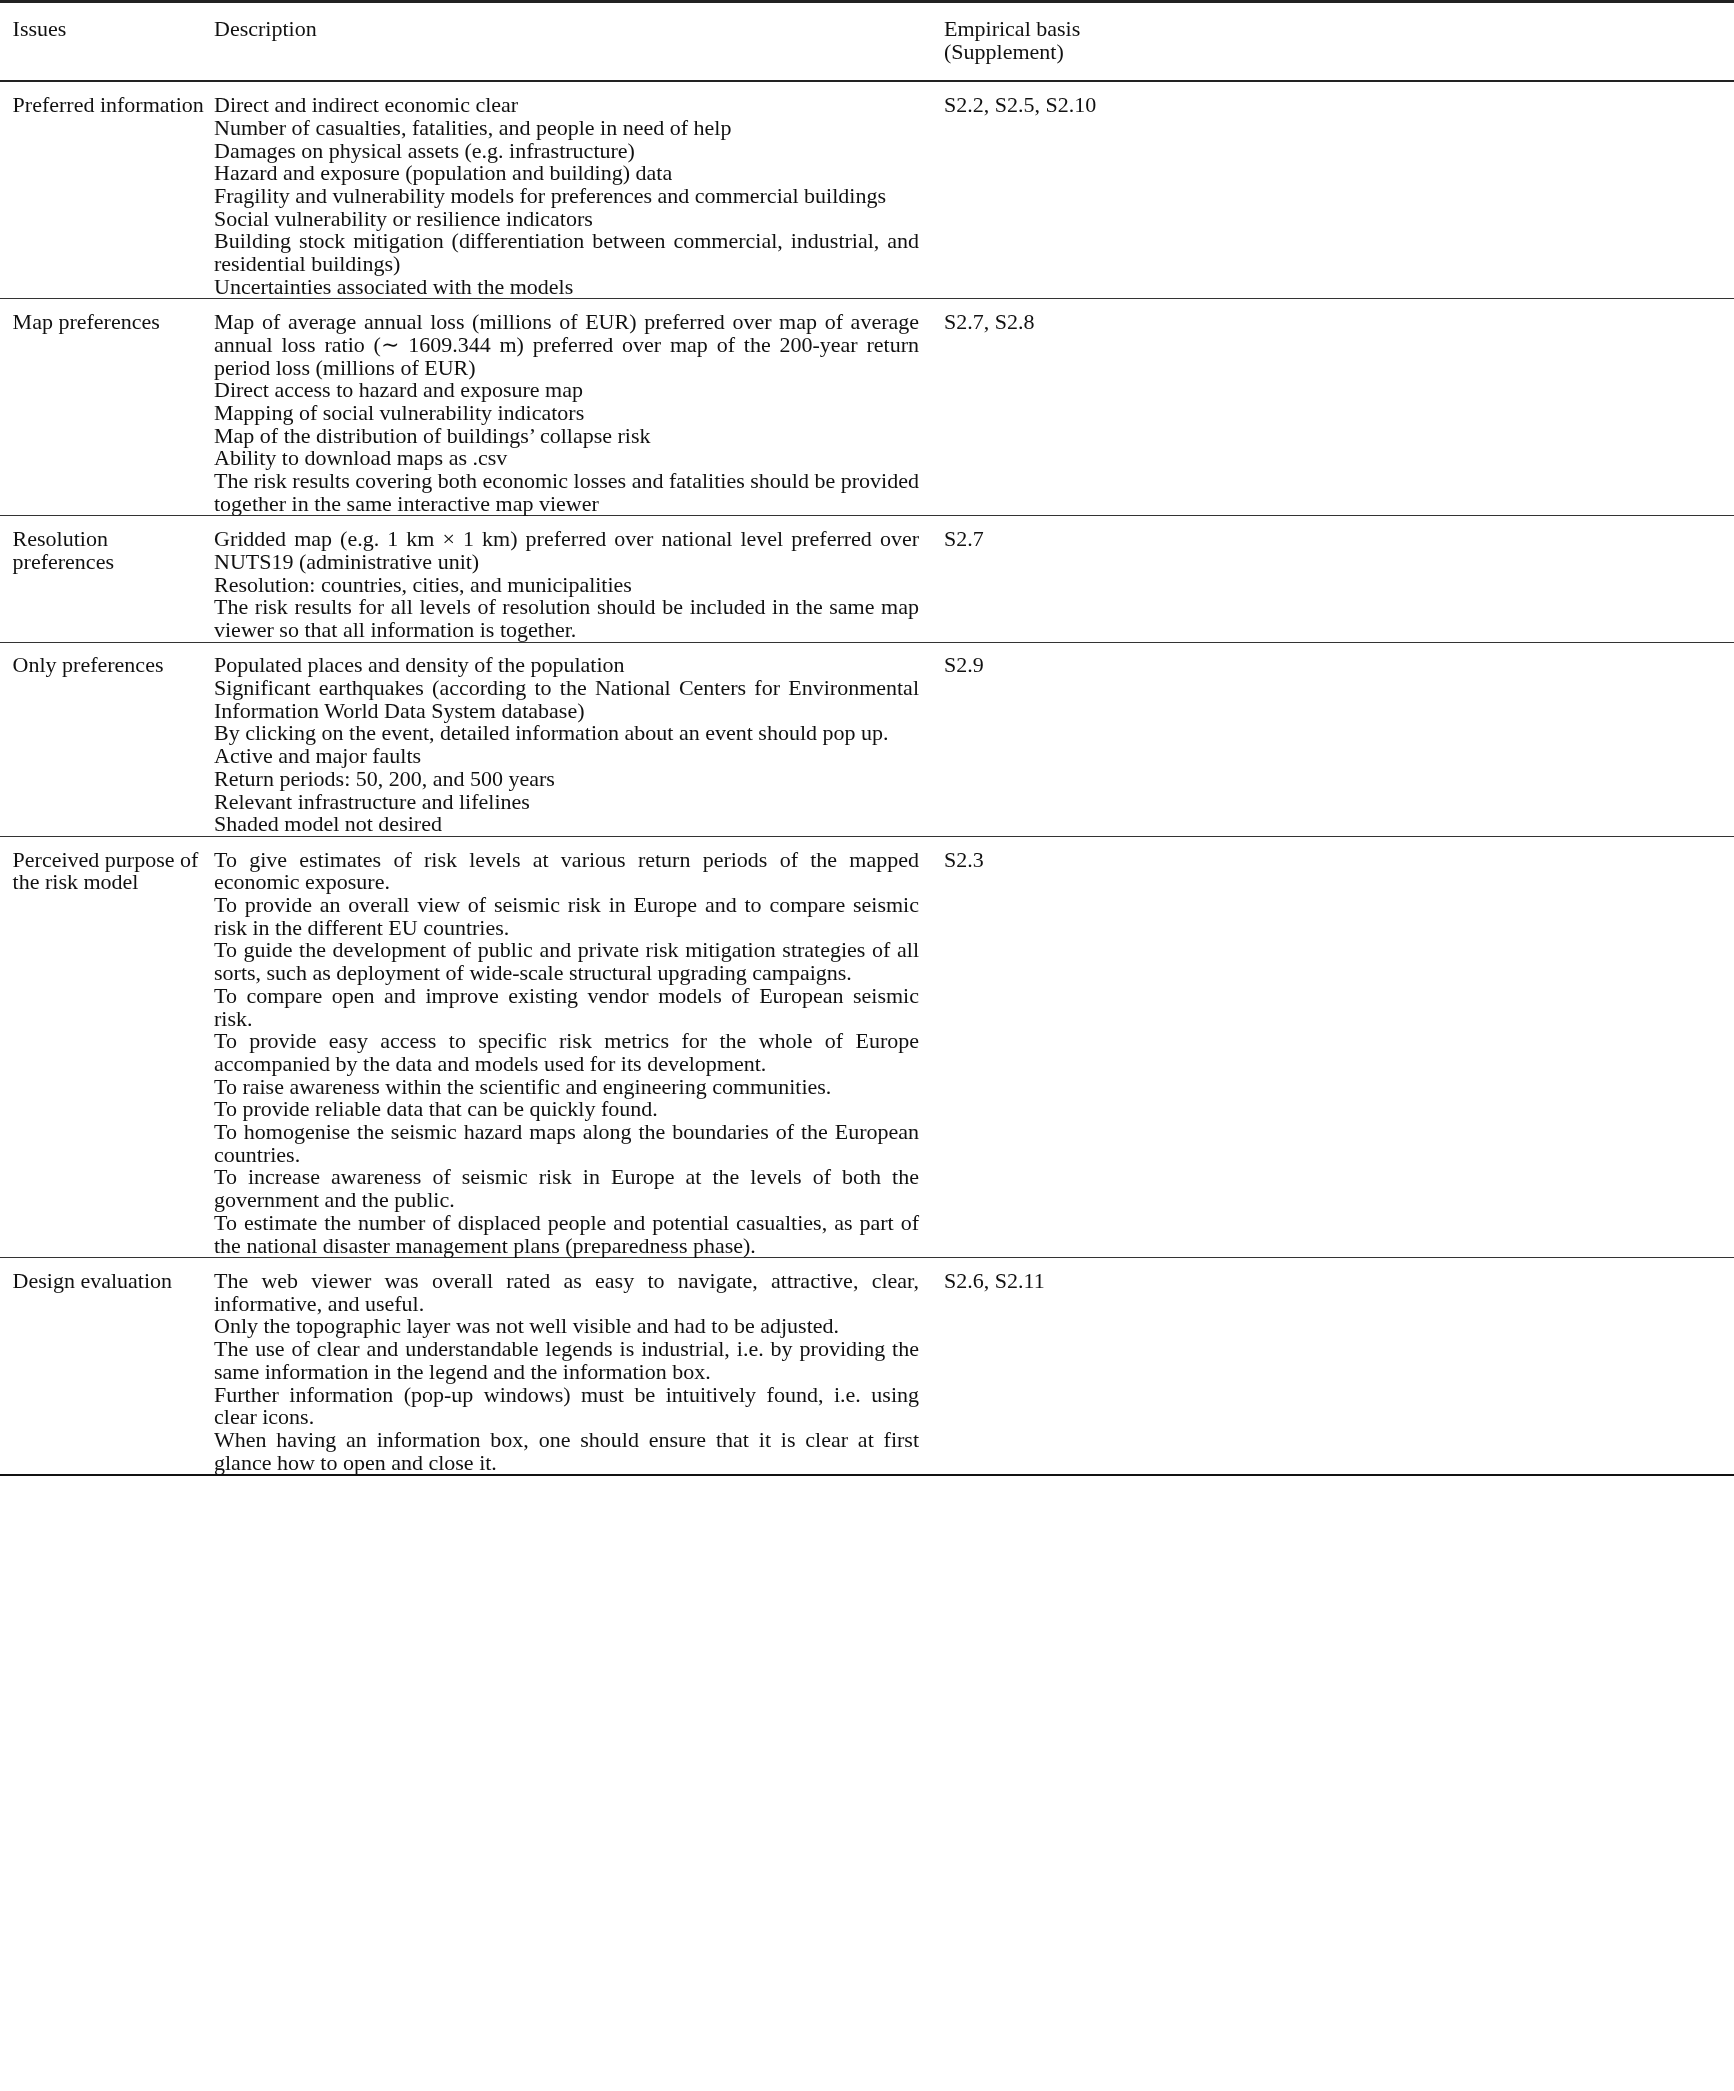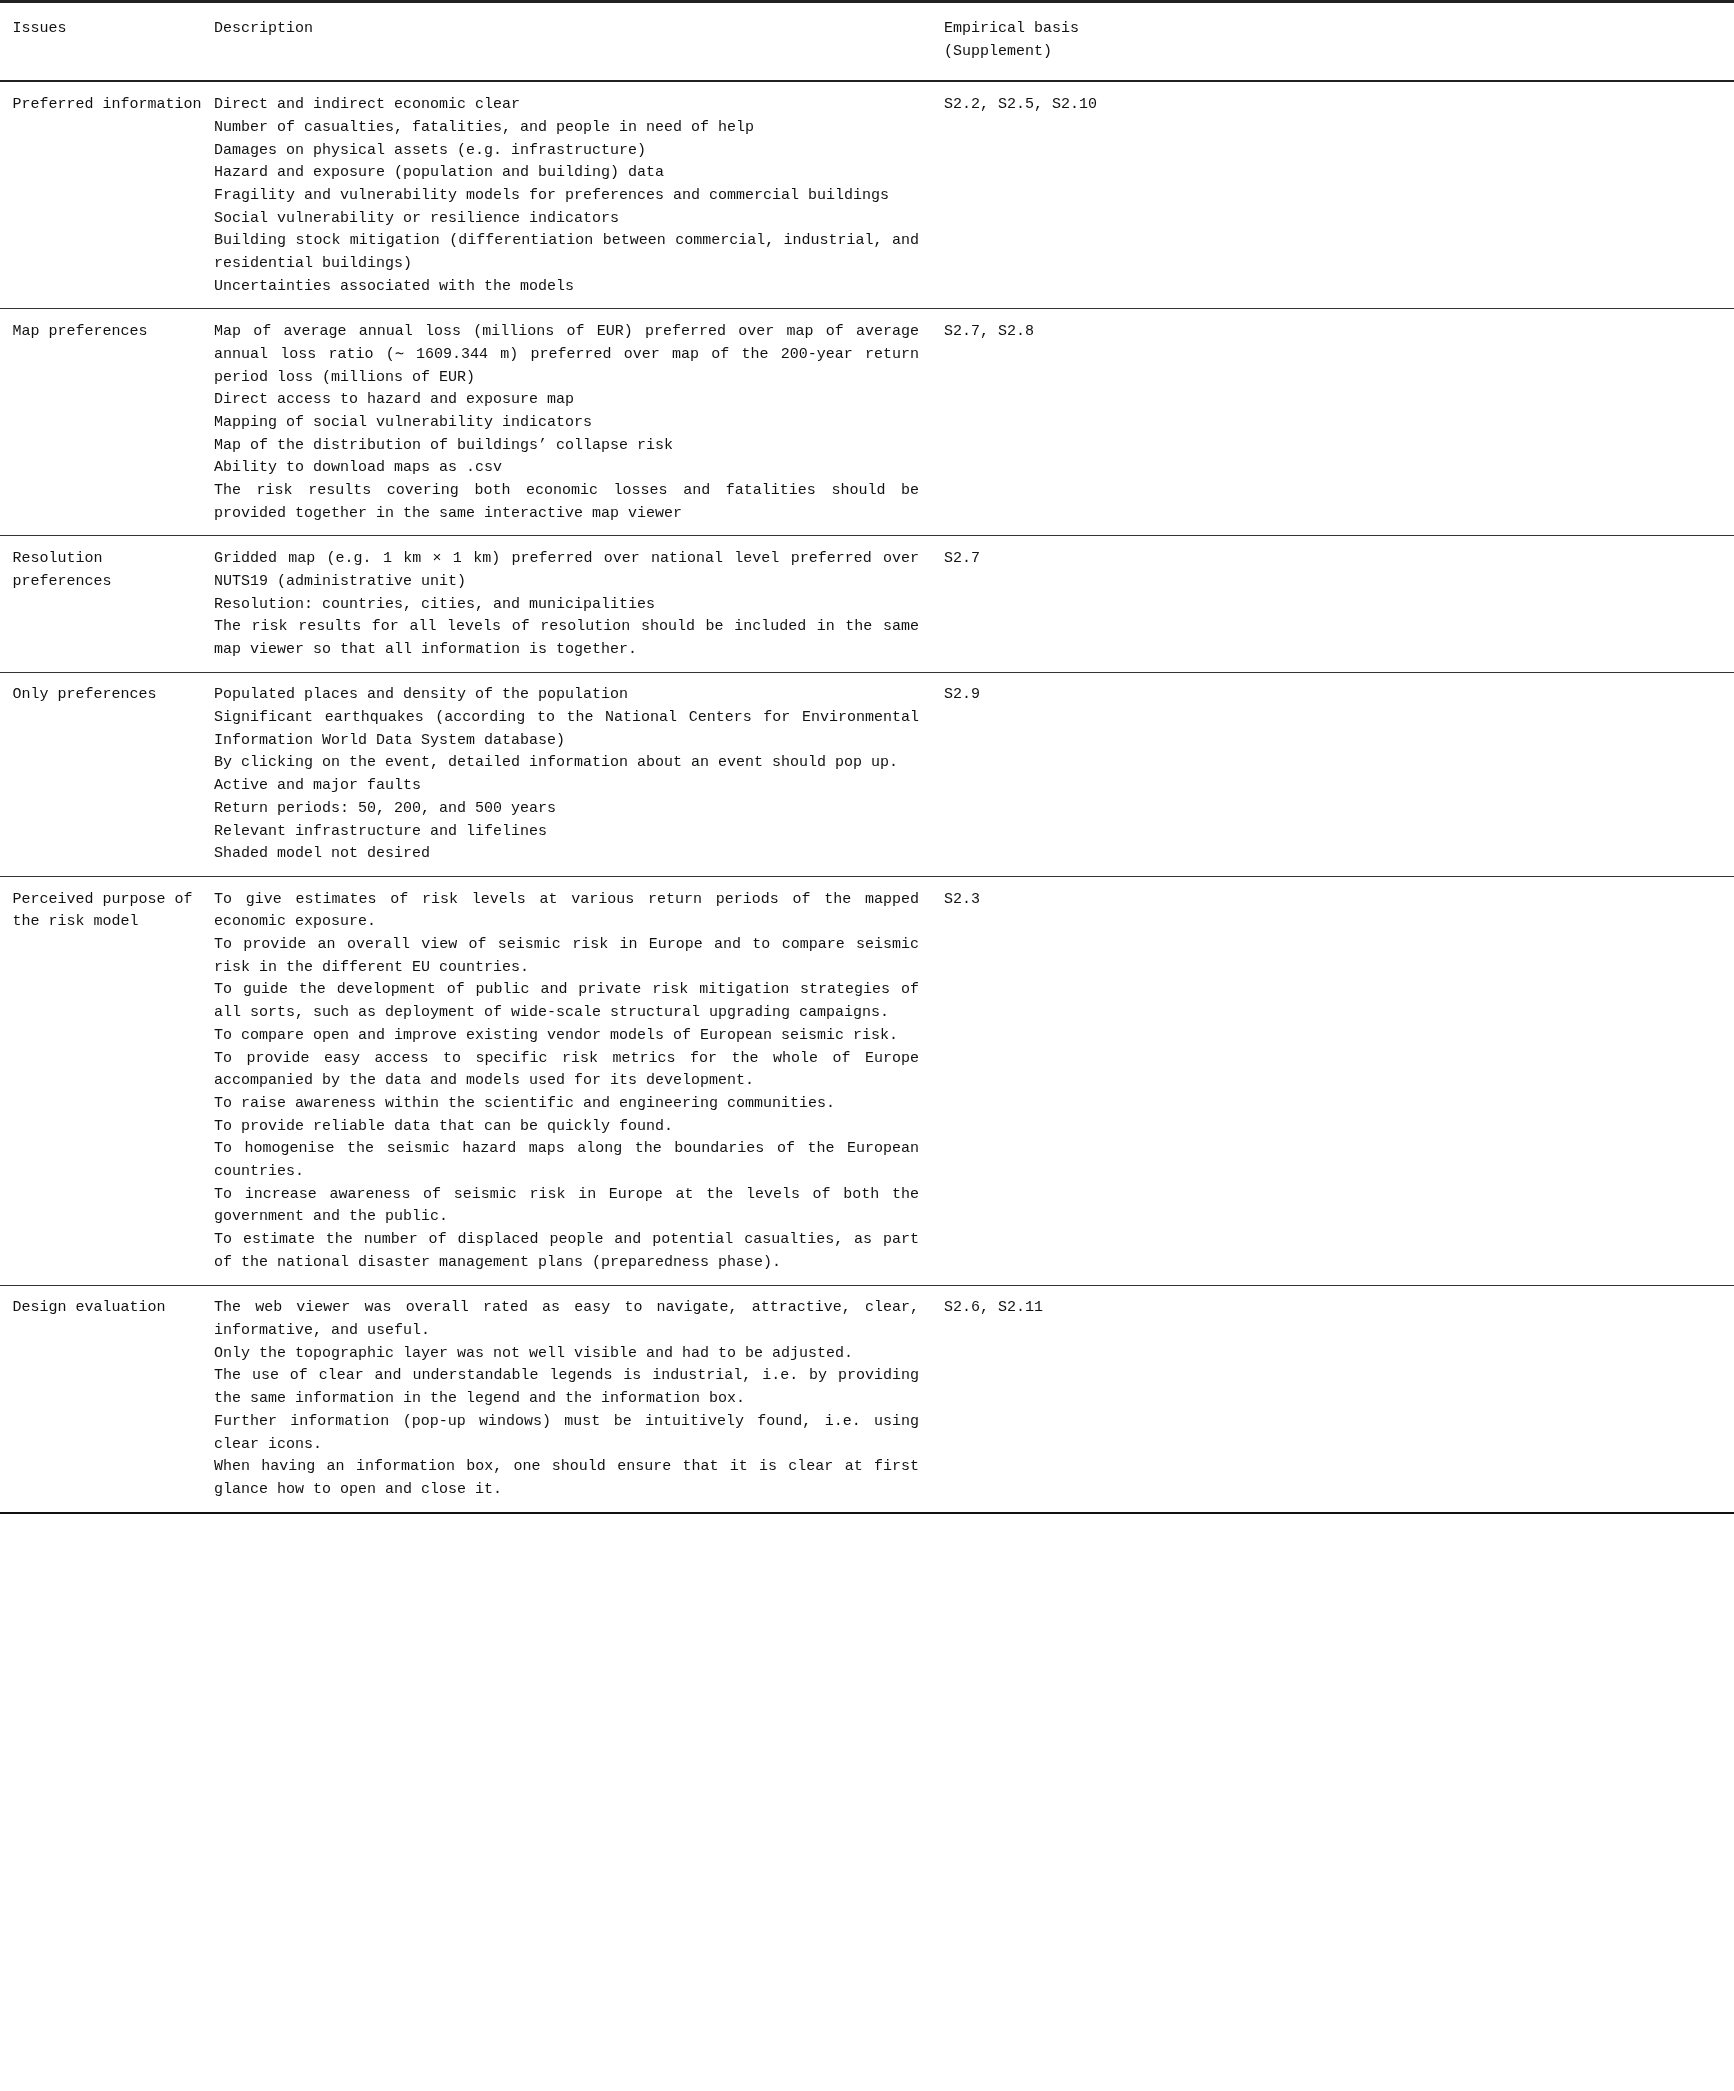--- a/index.html
+++ b/index.html
@@ -15,23 +15,22 @@
     color: #111111;
   }
   .page {
     position: relative;
     width: 1734px;
   }
   table.issues-table {
     border-collapse: collapse;
     width: 1734px;
     table-layout: fixed;
-    font-size: 15px;
+    font-size: 22px;
     line-height: 22.7px;
-    font-family: Liberation Mono, monospace;
   }
   table.issues-table thead tr {
     border-top: 3.4px solid #222;
     border-bottom: 2.5px solid #222;
   }
   table.issues-table tbody tr {
     border-bottom: 1.7px solid #333;
   }
   table.issues-table tbody tr:last-child {
     border-bottom: 2.5px solid #111;
@@ -41,21 +40,20 @@
     text-align: left;
     font-weight: normal;
     padding: 0;
   }
   th {
     padding-top: 15px;
     padding-bottom: 17px;
   }
   td {
     padding-top: 11.7px;
-    padding-bottom: 10px;
   }
   col.c-issue { width: 214px; }
   col.c-desc { width: 730px; }
   col.c-emp { width: 790px; }
   .cell-issue { padding-left: 12.6px; padding-right: 8.4px; }
   .cell-desc { padding-left: 0; padding-right: 25px; }
   .cell-emp { padding-left: 0; }
   .desc-line {
     display: block;
     text-align: justify;

